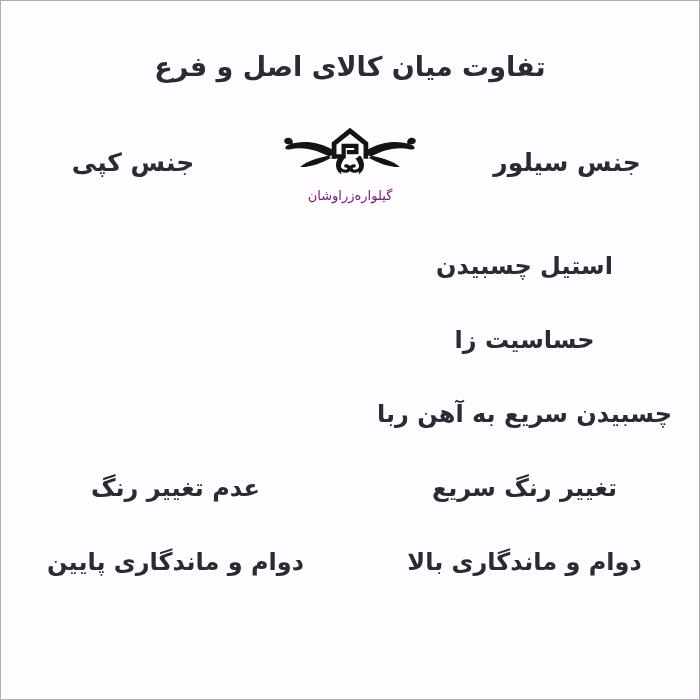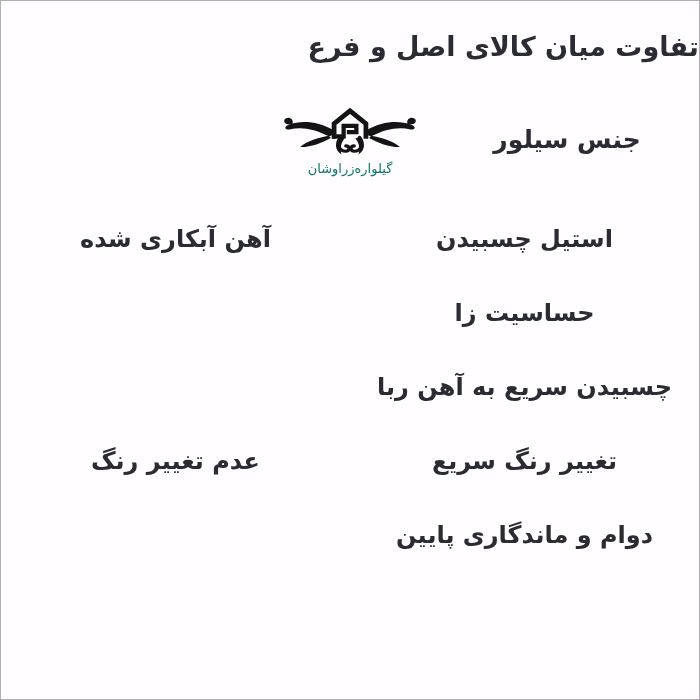--- a/index.html
+++ b/index.html
@@ -8,24 +8,25 @@
     width:698px;height:698px;
     margin:0 auto;
     background:#fffdff;
     border:1px solid #b4acb4;
     font-family:"DejaVu Sans", sans-serif;
     color:#2b2b33;
     direction:rtl;
     overflow:hidden;
   }
   .title{
+    text-align:center;
     font-size:27px;
     font-weight:bold;
     letter-spacing:-0.5px;
-    padding-top:30px;
+    padding-top:50px;
   }
   .header-row{
     display:grid;
     grid-template-columns:1fr 170px 1fr;
     align-items:center;
     margin-top:40px;
   }
   .col-head{
     text-align:center;
     font-size:25px;
@@ -33,22 +34,22 @@
   }
   .brand{
     display:flex;
     flex-direction:column;
     align-items:center;
     justify-content:center;
   }
   .brand svg{display:block;}
   .brand-name{
     font-size:13px;
-    margin-top:3px;
-    color:#0f766e;
+    margin-top:10px;
+    color:#701a75;
     white-space:nowrap;
   }
   .rows{
     margin-top:26px;
     display:flex;
     flex-direction:column;
   }
   .row{
     display:grid;
     grid-template-columns:1fr 1fr;
@@ -99,40 +100,41 @@
 
           <g fill="none" stroke="#141414" stroke-width="6" stroke-linecap="round">
             <path d="M112 66 C104 78 110 92 122 92 C130 92 130 82 122 82"></path>
             <path d="M148 66 C156 78 150 92 138 92 C130 92 130 82 138 82"></path>
           </g>
         </svg>
       </span>
       <div class="brand-name">گیلواره‌زراوشان</div>
     </div>
 
+    <div class="col-head">جنس کپی</div>
   </div>
 
   <div class="rows">
 
     <div class="row">
       <div class="cell">استیل چسبیدن</div>
-      <div class="cell">آهن آبکاری شده</div>
     </div>
 
     <div class="row">
       <div class="cell">حساسیت زا</div>
     </div>
 
     <div class="row">
       <div class="cell">چسبیدن سریع به آهن ربا</div>
     </div>
 
     <div class="row">
       <div class="cell">تغییر رنگ سریع</div>
       <div class="cell">عدم تغییر رنگ</div>
     </div>
 
     <div class="row">
+      <div class="cell">دوام و ماندگاری بالا</div>
       <div class="cell">دوام و ماندگاری پایین</div>
     </div>
 
   </div>
 </div>
 
 </body></html>

